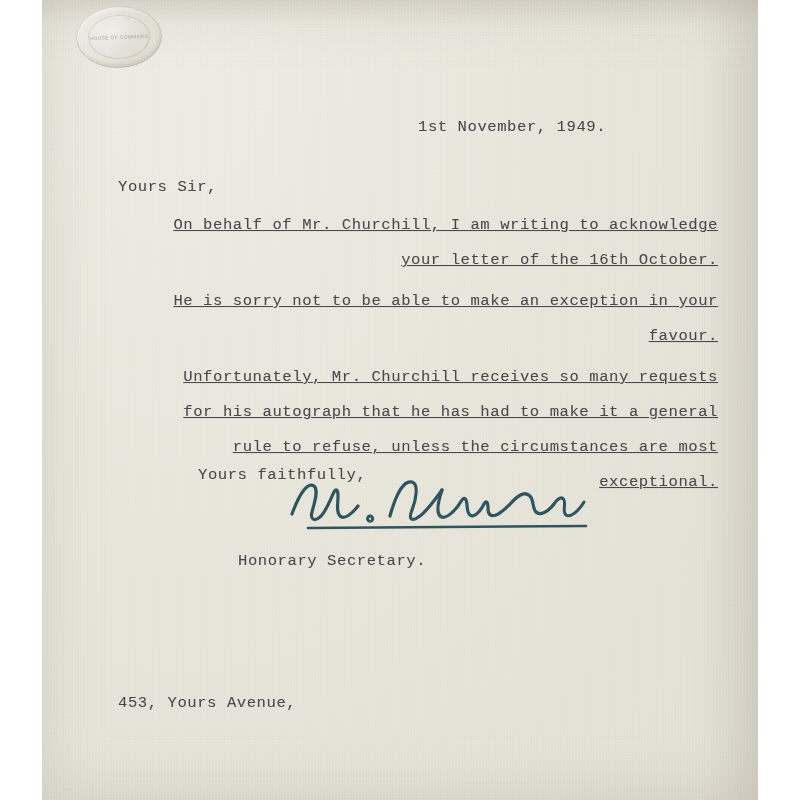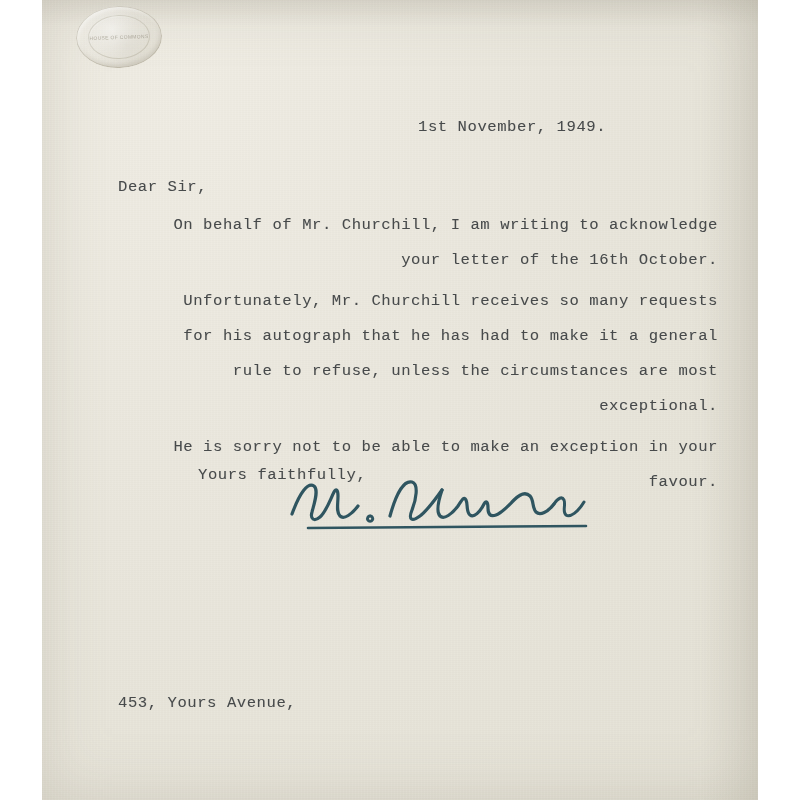--- a/index.html
+++ b/index.html
@@ -131,20 +131,21 @@
 
   .body-block {
     position: absolute;
     left: 78px;
     top: 208px;
     width: 600px;
     line-height: 35px;
   }
   .para {
     margin: 0 0 6px 16px;
+    text-decoration: underline;
   }
   .para .indent {
     display: inline-block;
     width: 34px;
   }
 
   .closing {
     position: absolute;
     left: 158px;
     top: 450px;
@@ -208,43 +209,44 @@
 
     <div class="crest">
       <div class="crest-inner"></div>
       <div class="crest-text">HOUSE OF COMMONS</div>
     </div>
 
     <div class="letter">
 
       <div class="date">1st November, 1949.</div>
 
-      <div class="salutation">Dear Sir,</div>
+      <div class="salutation">Yours Sir,</div>
 
       <div class="body-block">
         <p class="para"><span class="indent"></span><span>On behalf of Mr. Churchill, I am writing to acknowledge your letter of the 16th October.</span></p>
+        <p class="para"><span class="indent"></span><span>He is sorry not to be able to make an exception in your favour.</span></p>
         <p class="para"><span class="indent"></span><span>Unfortunately, Mr. Churchill receives so many requests for his autograph that he has had to make it a general rule to refuse, unless the circumstances are most exceptional.</span></p>
-        <p class="para"><span class="indent"></span><span>He is sorry not to be able to make an exception in your favour.</span></p>
       </div>
 
       <div class="closing">Yours faithfully,</div>
 
       <div class="signature">
         <svg width="320" height="70" viewBox="0 0 320 70" aria-hidden="true">
           <g fill="none" stroke="#2f5560" stroke-linecap="round" stroke-linejoin="round">
             <path d="M6 44 C14 22, 22 12, 28 16 C33 20, 28 34, 26 42 C24 49, 28 52, 34 47 C40 42, 44 30, 48 22 C50 18, 52 20, 52 26 C52 34, 50 42, 54 46 C58 50, 66 44, 72 36" stroke-width="3.2"></path>
             <path d="M84 46 a2.6 2.6 0 1 0 0.2 0" stroke-width="3"></path>
             <path d="M104 46 C110 24, 118 10, 126 12 C133 14, 130 30, 126 40 C122 50, 126 52, 134 46 C142 40, 150 28, 156 20" stroke-width="3.2"></path>
             <path d="M156 20 C152 32, 150 42, 154 46 C158 50, 166 44, 172 36 C176 30, 178 26, 180 30 C182 34, 180 42, 184 45 C188 48, 194 42, 198 34 C200 30, 202 32, 202 38 C202 44, 204 47, 210 45 C216 43, 222 36, 228 30 C234 24, 240 22, 244 26 C248 30, 246 38, 250 42 C254 46, 262 42, 268 34" stroke-width="3.2"></path>
             <path d="M268 34 C272 28, 276 26, 278 30 C280 35, 276 42, 280 45 C284 48, 292 42, 298 32" stroke-width="3"></path>
             <path d="M22 58 L300 56" stroke-width="2.6"></path>
           </g>
         </svg>
       </div>
 
+      <div class="title-line">Honorary Secretary.</div>
 
       <div class="address">
         <div>453, Yours Avenue,</div>
         
         
       </div>
 
     </div>
   </div>
 

